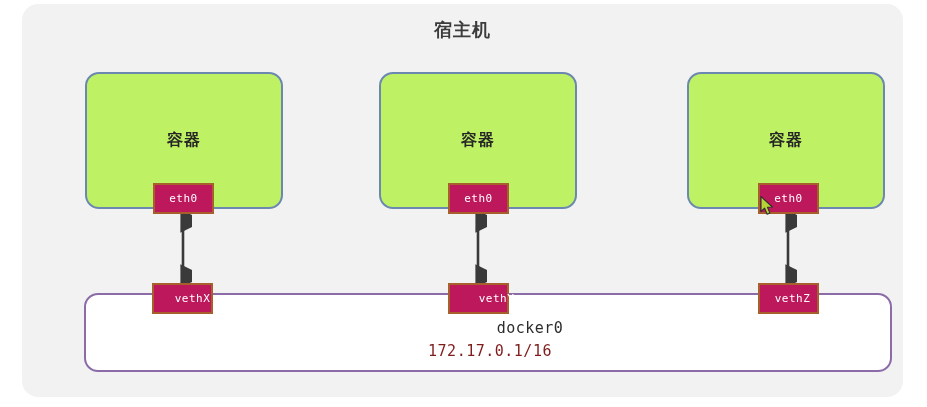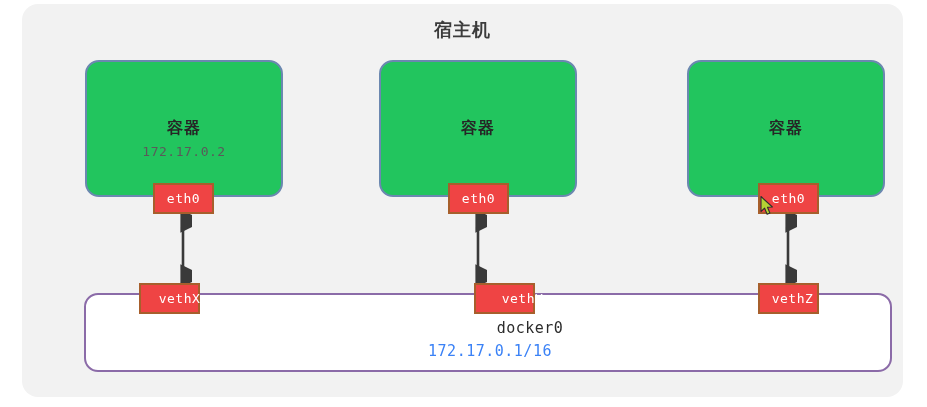--- a/index.html
+++ b/index.html
@@ -41,24 +41,24 @@
     font-family: "DejaVu Sans", "Liberation Sans", sans-serif;
     font-size: 18px;
     font-weight: 700;
     color: #3c3c3c;
     letter-spacing: 1px;
   }
 
   
   .container-box {
     position: absolute;
-    top: 56px;
+    top: 68px;
     width: 198px;
     height: 137px;
-    background: #22c55e;
+    background: #bef264;
     border: 2.2px solid #6b88b0;
     border-radius: 14px;
     box-sizing: border-box;
   }
   .cbox-1 { left: 63px; }
   .cbox-2 { left: 357px; }
   .cbox-3 { left: 665px; }
 
   .container-label {
     position: absolute;
@@ -83,41 +83,41 @@
     font-size: 13px;
     color: #5a5a5a;
     letter-spacing: 0.5px;
   }
 
   
   .iface {
     position: absolute;
     width: 61px;
     height: 31px;
-    background: #ef4444;
+    background: #be185d;
     border: 2px solid #a75f2c;
     box-sizing: border-box;
     display: flex;
     align-items: center;
     justify-content: center;
     font-family: "DejaVu Sans Mono", "Liberation Mono", monospace;
-    font-size: 13px;
+    font-size: 11px;
     color: #ffffff;
     letter-spacing: 0.5px;
     z-index: 6;
   }
 
   
   .eth-1 { left: 131px; top: 179px; }
   .eth-2 { left: 426px; top: 179px; }
   .eth-3 { left: 736px; top: 179px; }
 
   
-  .veth-1 { left: 117px; top: 279px; padding-left: 20px; }
-  .veth-2 { left: 452px; top: 279px; padding-left: 36px; }
+  .veth-1 { left: 130px; top: 279px; padding-left: 20px; }
+  .veth-2 { left: 426px; top: 279px; padding-left: 36px; }
   .veth-3 { left: 736px; top: 279px; padding-left: 8px; }
 
   
   .bridge-box {
     position: absolute;
     left: 62px;
     top: 289px;
     width: 808px;
     height: 79px;
     background: #ffffff;
@@ -139,21 +139,21 @@
     padding-left: 40px;
   }
   .bridge-ip {
     position: absolute;
     left: 0;
     top: 47px;
     width: 808px;
     text-align: center;
     font-family: "DejaVu Sans Mono", "Liberation Mono", monospace;
     font-size: 15px;
-    color: #3b82f6;
+    color: #7f1d1d;
     letter-spacing: 0.5px;
   }
 
   
   .connector {
     position: absolute;
     top: 208px;
     width: 18px;
     height: 73px;
     z-index: 2;
@@ -177,21 +177,20 @@
 <body>
 
 <div id="stage">
 
   <div class="host-panel">
 
     <div class="host-title">宿主机</div>
 
     <div class="container-box cbox-1">
       <div class="container-label">容器</div>
-      <div class="container-ip">172.17.0.2</div>
     </div>
 
     <div class="container-box cbox-2">
       <div class="container-label">容器</div>
     </div>
 
     <div class="container-box cbox-3">
       <div class="container-label">容器</div>
     </div>
 

